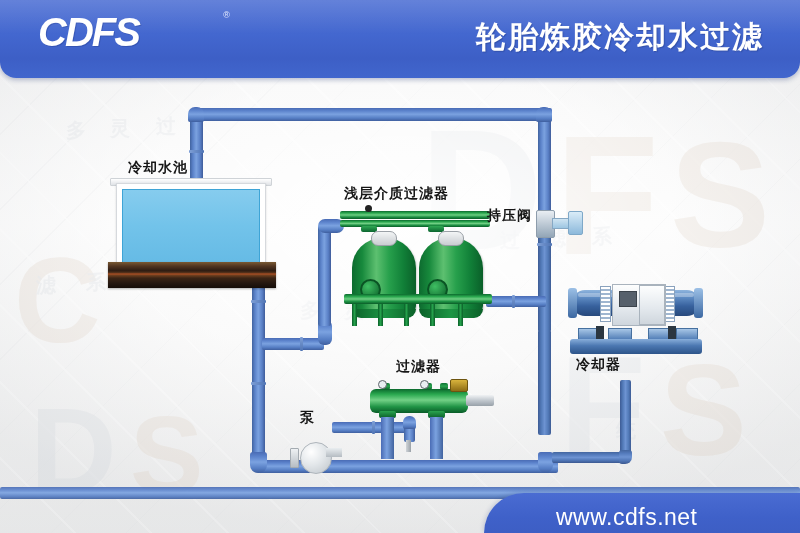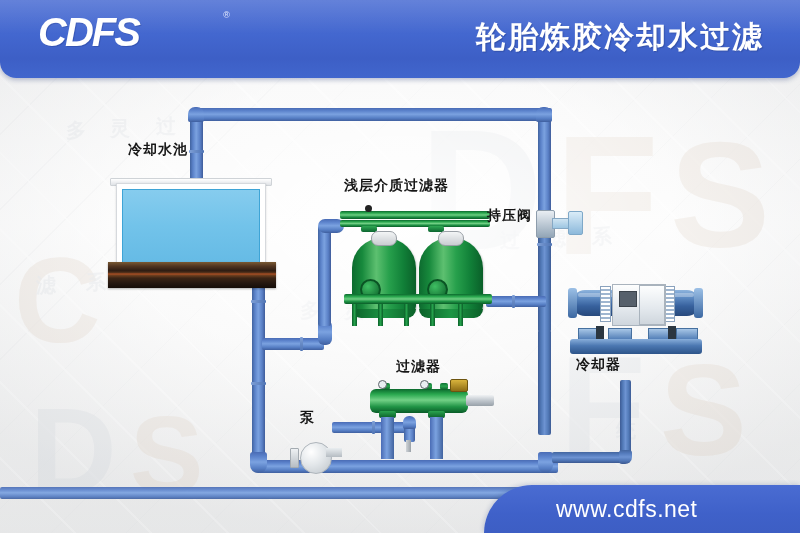--- a/index.html
+++ b/index.html
@@ -42,21 +42,21 @@
   .logo .reg{position:absolute;right:-2px;top:-2px;font-size:9px;color:#e3e9ff;}
   .logo .cn{position:absolute;left:22px;top:41px;font-size:13px;color:#fff;font-weight:bold;
     letter-spacing:5px;font-family:"DejaVu Sans",sans-serif;font-style:italic;}
   .logo .bar{position:absolute;left:18px;top:40px;width:160px;height:1px;background:rgba(255,255,255,.0);}
 
   #header-title{position:absolute;right:36px;top:17px;font-size:30px;font-weight:bold;
     color:#ffffff;font-family:"DejaVu Sans",sans-serif;letter-spacing:2px;
     text-shadow:1px 1px 1px rgba(25,45,110,.35);}
 
   
-  #footer{position:absolute;right:0;bottom:0;width:316px;height:48px;
+  #footer{position:absolute;right:0;bottom:0;width:316px;height:40px;
     background:linear-gradient(180deg,#4a6cd2 0%,#3f61c9 60%,#3d5ec4 100%);
     border-top-left-radius:48px;box-shadow:-1px -1px 4px rgba(60,80,140,.22);}
   #footer-url{position:absolute;left:72px;top:11px;font-size:23px;color:#fff;
     font-family:"Liberation Sans",sans-serif;letter-spacing:.5px;}
 
   
   .pipeH{position:absolute;
     background:linear-gradient(180deg,#4a6cb5 0%,#5c83cc 22%,#7ba2e0 48%,#567ec4 78%,#3f5f9f 100%);
     border-radius:2px;}
   .pipeV{position:absolute;
@@ -233,23 +233,23 @@
 
   <div class="pipeH" style="left:332px;top:422px;width:82px;height:11px;"></div>
   <div class="collar" style="left:372px;top:421px;width:3px;height:13px;"></div>
   <div class="pipeV" style="left:404px;top:422px;width:11px;height:20px;"></div>
   <div class="pipeH" style="left:403px;top:416px;width:13px;height:13px;border-radius:6px 6px 2px 2px;"></div>
 
   <div id="pool-rim"></div>
   <div id="pool-frame"></div>
   <div id="pool-water"></div>
   <div id="pool-base"></div>
-  <div class="lbl" style="left:128px;top:141px;">冷却水池</div>
-
-  <div class="lbl" style="left:344px;top:177px;">浅层介质过滤器</div>
+  <div class="lbl" style="left:128px;top:159px;">冷却水池</div>
+
+  <div class="lbl" style="left:344px;top:185px;">浅层介质过滤器</div>
 
   <div class="manifold" style="left:340px;top:211px;width:150px;height:8px;"></div>
   <div class="manifold" style="left:340px;top:220px;width:150px;height:7px;"></div>
   <div class="tank-cap" style="left:365px;top:205px;width:7px;height:7px;border-radius:50%;background:#222;"></div>
   <div class="tank-cap" style="left:361px;top:226px;width:16px;height:6px;"></div>
   <div class="tank-cap" style="left:428px;top:226px;width:16px;height:6px;"></div>
 
   <div class="tank" style="left:352px;top:238px;">
     <div class="tank-hatch"></div>
     <div class="tank-port"></div>

